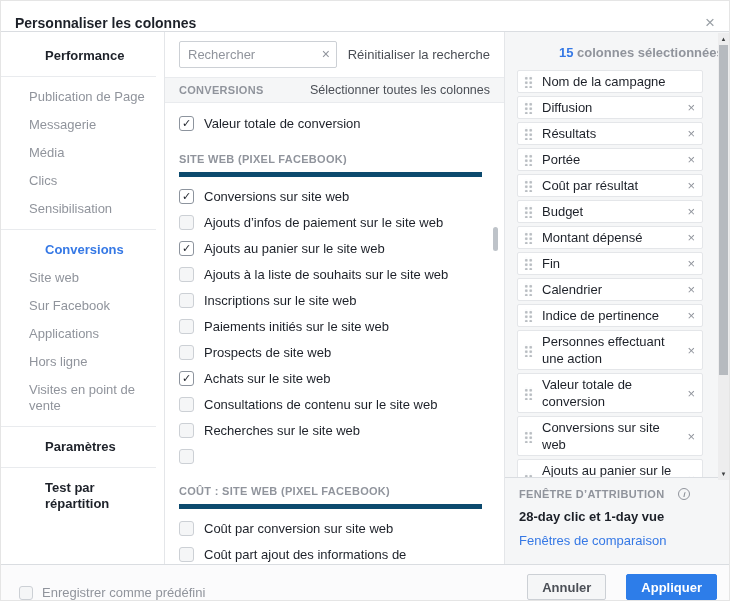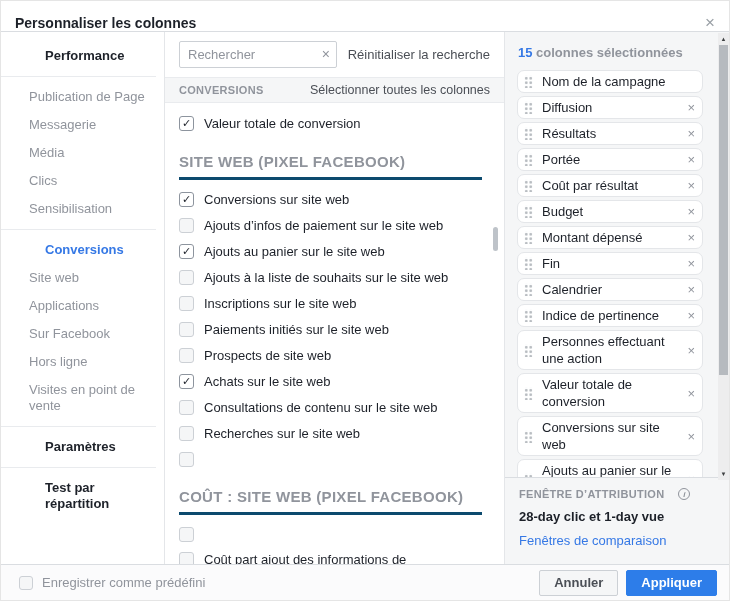--- a/index.html
+++ b/index.html
@@ -33,30 +33,30 @@
   .search-clear { position:absolute; right:7px; top:5px; color:#90949c; font-size:14px; cursor:pointer; }
   .reset-link { margin-left:auto; color:#4b4f56; cursor:pointer; }
   .cat-bar { flex:none; background:#f5f6f7; border-top:1px solid #e9ebee; border-bottom:1px solid #e9ebee; display:flex; align-items:center; padding:5px 14px; }
   .cat-title { font-size:11px; font-weight:bold; color:#90949c; letter-spacing:.3px; }
   .select-all { margin-left:auto; color:#4b4f56; font-size:12.5px; cursor:pointer; }
   .col-list { flex:1; overflow:hidden; position:relative; padding:12px 22px 0 14px; }
   .check-row { display:flex; align-items:flex-start; margin-bottom:9px; cursor:pointer; }
   .cb { width:15px; height:15px; flex:none; border:1px solid #ccd0d5; border-radius:3px; background:#f5f6f7; margin-right:10px; margin-top:1px; font-size:11px; line-height:13px; text-align:center; color:#1d2129; }
   .check-row.checked .cb { background:#fff; border-color:#8d949e; }
   .cb-label { line-height:17px; max-width:256px; }
-  .section-head { font-size:15px; font-weight:bold; color:#90949c; letter-spacing:.3px; border-bottom:3px solid #0c4a6e; padding:12px 0 7px 0; margin-bottom:11px; }
+  .section-head { font-size:11px; font-weight:bold; color:#90949c; letter-spacing:.3px; border-bottom:5px solid #0c4a6e; padding:12px 0 7px 0; margin-bottom:11px; }
   .mid-thumb { position:absolute; right:6px; top:124px; width:5px; height:24px; border-radius:3px; background:#bec3c9; }
 
   
   .rightpanel { width:225px; flex:none; background:#f5f6f7; display:flex; flex-direction:column; position:relative; border-left:1px solid #e4e6e9; }
   .sel-header { flex:none; padding:13px 0 8px 13px; font-weight:bold; }
-  .sel-count { color:#3578e5; }
+  .sel-count { color:#3578e5;margin-left:41px; }
   .sel-suffix { color:#90949c; }
   .cards { flex:1; overflow:hidden; padding:2px 26px 0 12px; }
-  .card { display:flex; align-items:center; background:#fff; border:1px solid #e4e6e9; border-radius:7px; margin-bottom:3px; padding:2px 7px 2px 6px; min-height:21px; }
+  .card { display:flex; align-items:center; background:#fff; border:1px solid #e4e6e9; border-radius:2px; margin-bottom:3px; padding:2px 7px 2px 6px; min-height:21px; }
   .handle { width:9px; height:13px; flex:none; margin-right:9px; cursor:grab;
     background-image:radial-gradient(circle, #b7bbc0 1.2px, rgba(0,0,0,0) 1.4px);
     background-size:4.5px 4.5px; background-position:0 1px; }
   .card-label { flex:1; line-height:17px; color:#1d2129; }
   .card-x { flex:none; color:#90949c; font-size:13px; margin-left:4px; cursor:pointer; }
   .card.locked .card-x { visibility:hidden; }
 
   
   .rscroll { position:absolute; top:1px; right:0; width:11px; height:447px; background:#ededee; }
   .rscroll .arrow { position:absolute; left:0; width:11px; text-align:center; font-size:6px; color:#3e4042; line-height:10px; }
@@ -66,25 +66,25 @@
 
   
   .attribution { flex:none; height:87px; border-top:1px solid #dadde1; padding:10px 14px; }
   .attr-title-row { display:flex; align-items:center; gap:14px; }
   .attr-title { font-size:11px; font-weight:bold; color:#90949c; letter-spacing:.3px; }
   .info-icon { width:12px; height:12px; border-radius:50%; border:1px solid #90949c; color:#90949c; font-size:8px; line-height:11px; text-align:center; font-style:italic; font-weight:bold; }
   .attr-window { font-weight:bold; color:#1d2129; margin-top:9px; }
   .attr-link { color:#3578e5; margin-top:9px; cursor:pointer; }
 
   
-  .dlg-footer { flex:none; height:36px; border-top:1px solid #dadde1; background:#fbfbfc; display:flex; align-items:center; padding:0 12px; }
+  .dlg-footer { flex:none; height:36px; border-top:1px solid #dadde1; background:#fbfbfc; display:flex; align-items:flex-end; padding:0 12px; }
   .preset-wrap { display:flex; align-items:center; cursor:pointer; }
   .preset-cb { width:14px; height:14px; border:1px solid #ccd0d5; border-radius:3px; background:#f5f6f7; margin:0 9px 0 6px; }
   .preset-label { color:#90949c; }
-  .btns { margin-left:auto; display:flex; gap:8px;padding-left:20px; }
+  .btns { margin-left:auto; display:flex; gap:20px;padding-left:20px; }
   .btn { height:26px; padding:0 14px; border-radius:2px; font-size:13px; font-weight:bold; font-family:"Liberation Sans", sans-serif; cursor:pointer; }
   .btn.secondary { background:#f5f6f7; border:1px solid #ccd0d5; color:#4b4f56; }
   .btn.primary { background:#2d7de9; border:1px solid #2d7de9; color:#fff; }
 </style>
 </head>
 <body>
 
 <div class="dialog">
 
   <div class="dlg-header">
@@ -101,22 +101,22 @@
         <div class="side-group">
           <div class="side-item sub">Publication de Page</div>
           <div class="side-item sub">Messagerie</div>
           <div class="side-item sub">Média</div>
           <div class="side-item sub">Clics</div>
           <div class="side-item sub">Sensibilisation</div>
         </div>
         <div class="side-group">
           <div class="side-item bold active">Conversions</div>
           <div class="side-item sub">Site web</div>
+          <div class="side-item sub">Sur Facebook</div>
           <div class="side-item sub">Applications</div>
-          <div class="side-item sub">Sur Facebook</div>
           <div class="side-item sub">Hors ligne</div>
           <div class="side-item sub">Visites en point de vente</div>
         </div>
         <div class="side-group">
           <div class="side-item bold">Paramètres</div>
         </div>
         <div class="side-group">
           <div class="side-item bold">Test par répartition</div>
         </div>
       </div>
@@ -179,20 +179,21 @@
           <label class="check-row">
             <span class="cb"></span>
             <span class="cb-label">Recherches sur le site web</span>
           </label>
           <label class="check-row">
             <span class="cb"></span>
           </label>
           <div class="section-head">COÛT : SITE WEB (PIXEL FACEBOOK)</div>
           <label class="check-row">
             <span class="cb"></span>
+            <span class="cb-label">Coût par conversion sur site web</span>
           </label>
           <label class="check-row">
             <span class="cb"></span>
             <span class="cb-label">Coût part ajout des informations de paiement sur le site web</span>
           </label>
         </div>
     </div>
 
     <div class="rightpanel">
       <div class="sel-header">

